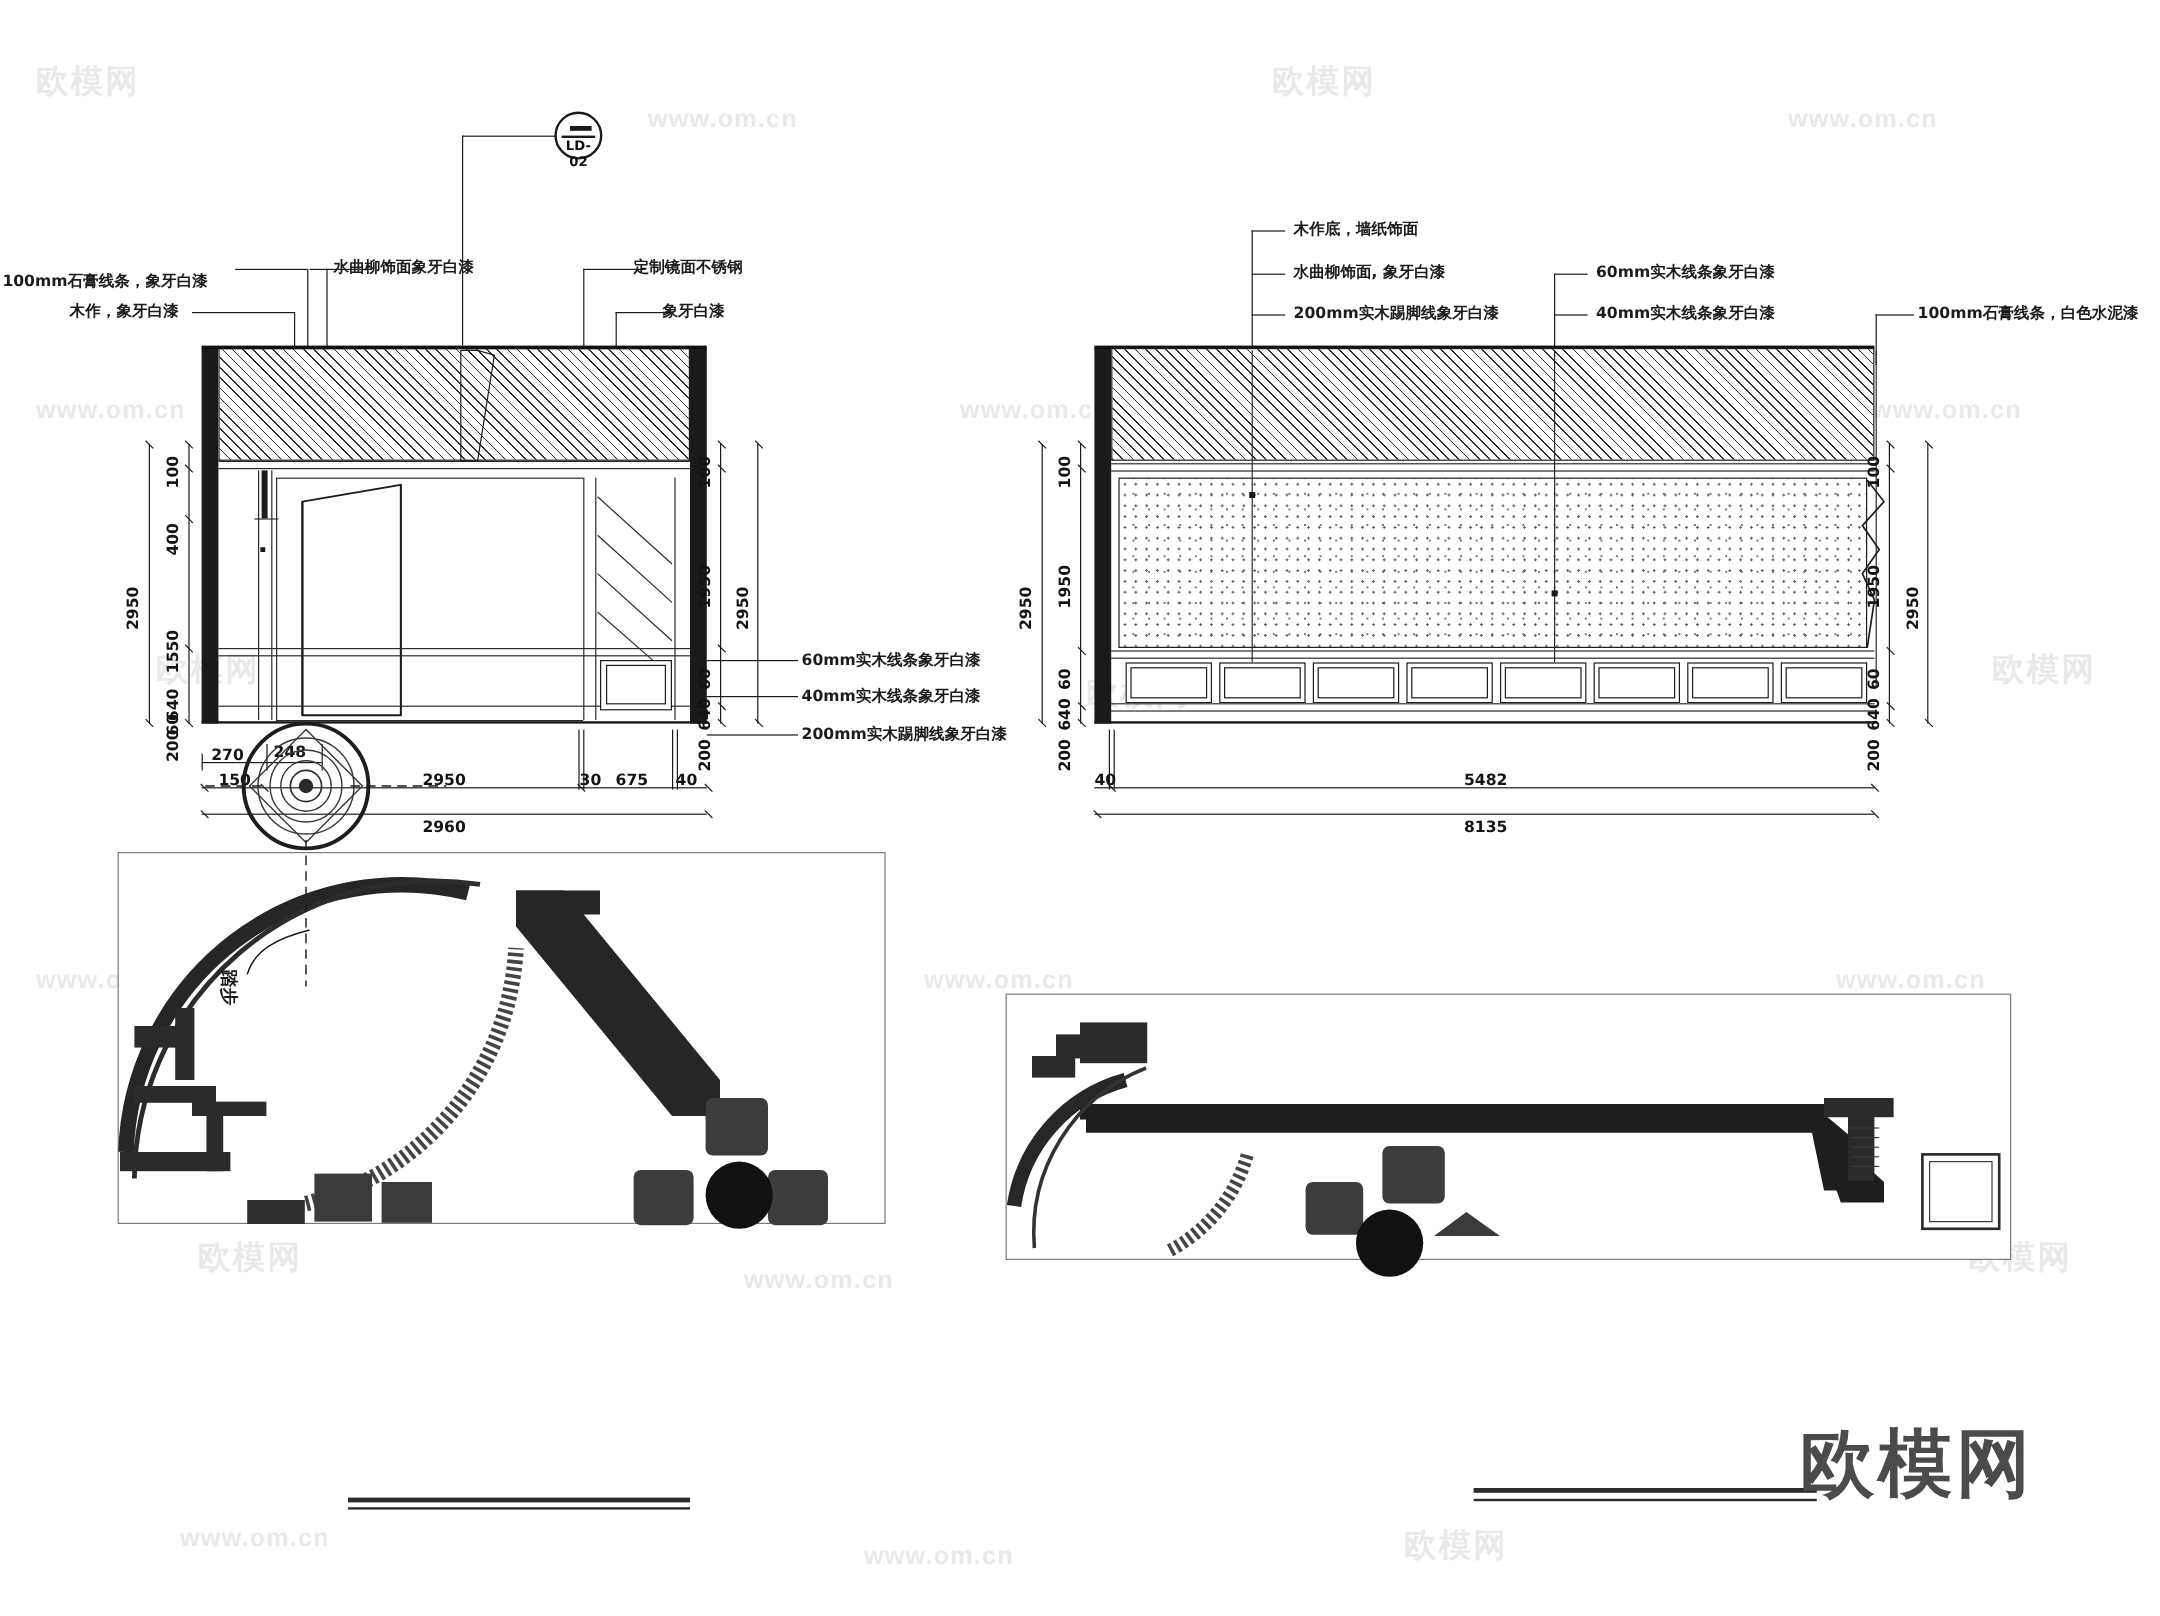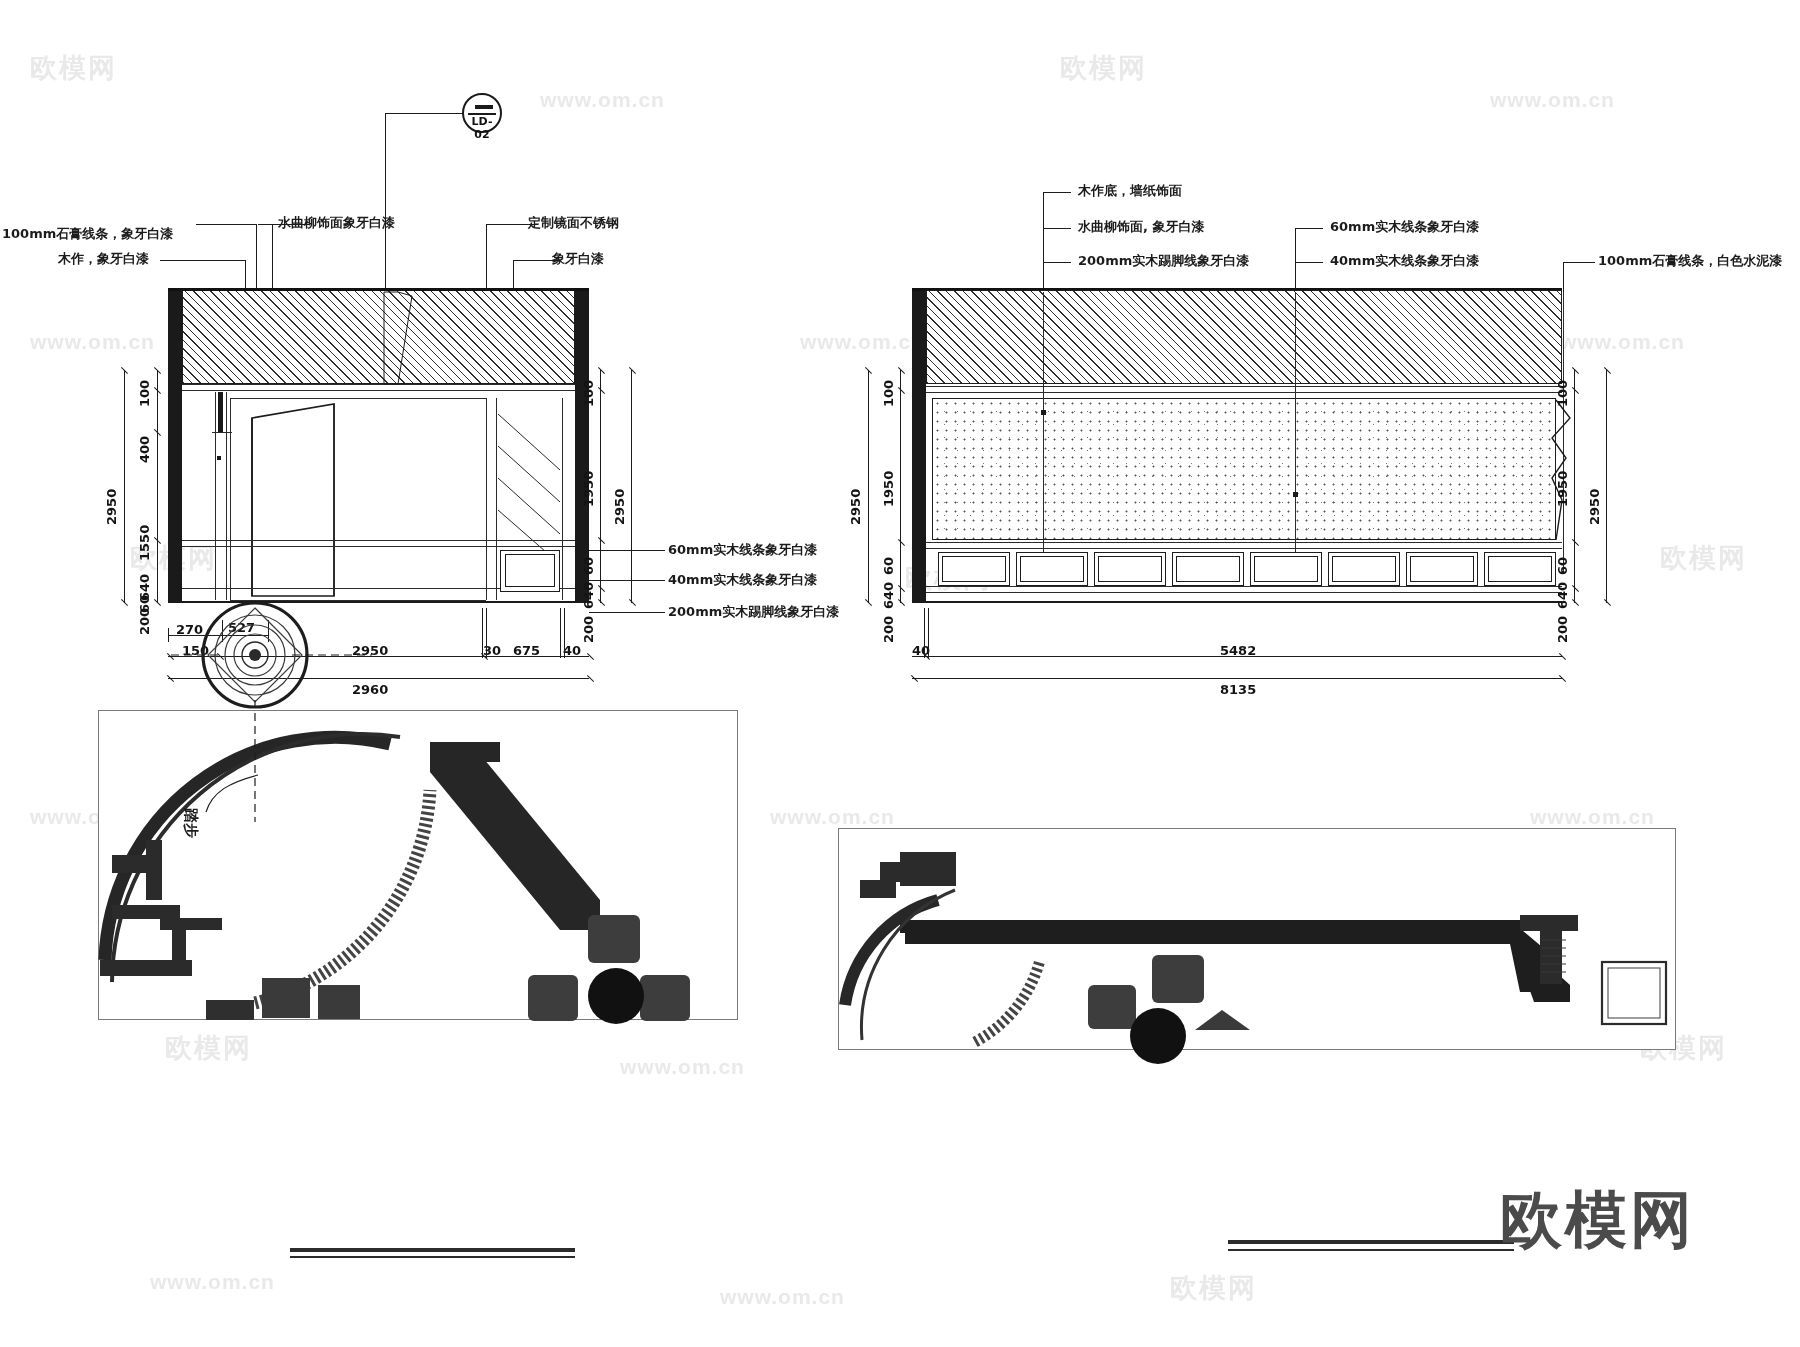--- a/index.html
+++ b/index.html
@@ -337,21 +337,21 @@
   <div class="tick" style="left:597px; top:370px;"></div>
   <div class="tick" style="left:597px; top:390px;"></div>
   <div class="tick" style="left:597px; top:540px;"></div>
   <div class="tick" style="left:597px; top:588px;"></div>
   <div class="tick" style="left:597px; top:602px;"></div>
   <div class="tick" style="left:628px; top:370px;"></div>
   <div class="tick" style="left:628px; top:602px;"></div>
 
   <div class="dimline-h" style="left:168px; top:635px; width:100px;"></div>
   <div class="dim" style="left:176px; top:622px;">270</div>
-  <div class="dim" style="left:228px; top:620px;">527</div>
+  <div class="dim" style="left:228px; top:620px;">248</div>
   <div class="dimline-v" style="left:168px; top:628px; height:14px;"></div>
   <div class="dimline-v" style="left:222px; top:620px; height:22px;"></div>
   <div class="dimline-v" style="left:268px; top:620px; height:22px;"></div>
 
   <div class="dimline-h" style="left:168px; top:656px; width:421px;"></div>
   <div class="dim" style="left:182px; top:643px;">150</div>
   <div class="dim" style="left:352px; top:643px;">2950</div>
   <div class="dim" style="left:483px; top:643px;">30</div>
   <div class="dim" style="left:513px; top:643px;">675</div>
   <div class="dim" style="left:563px; top:643px;">40</div>

